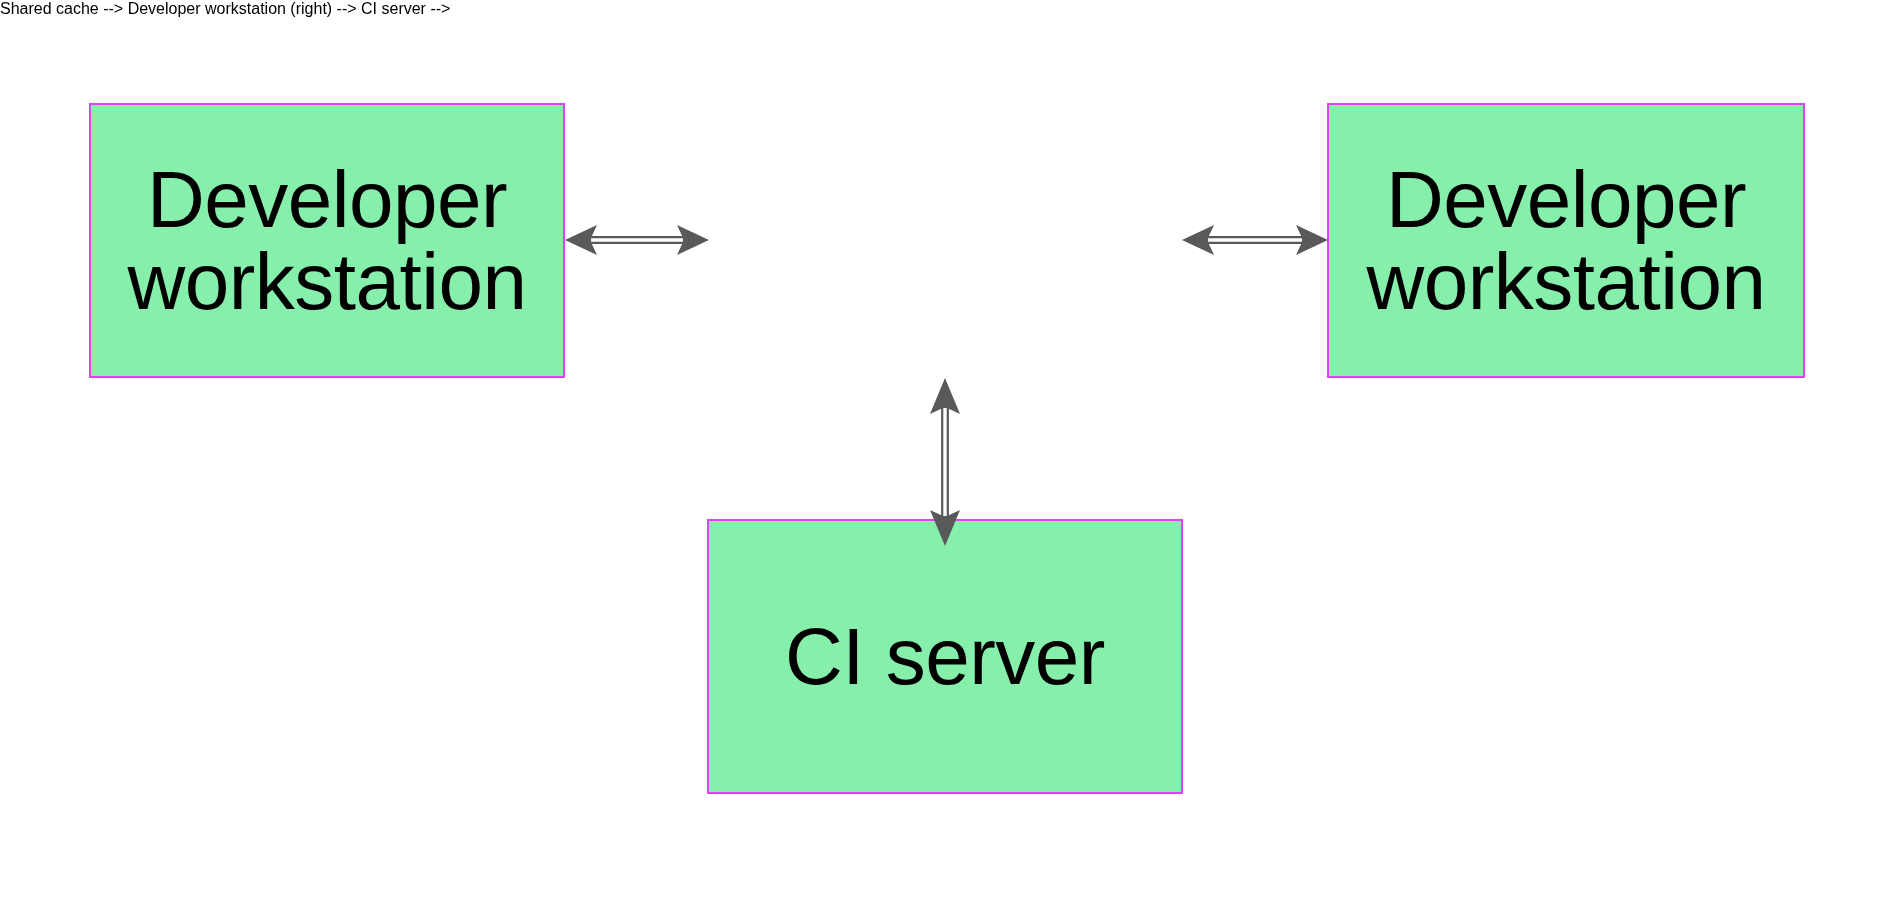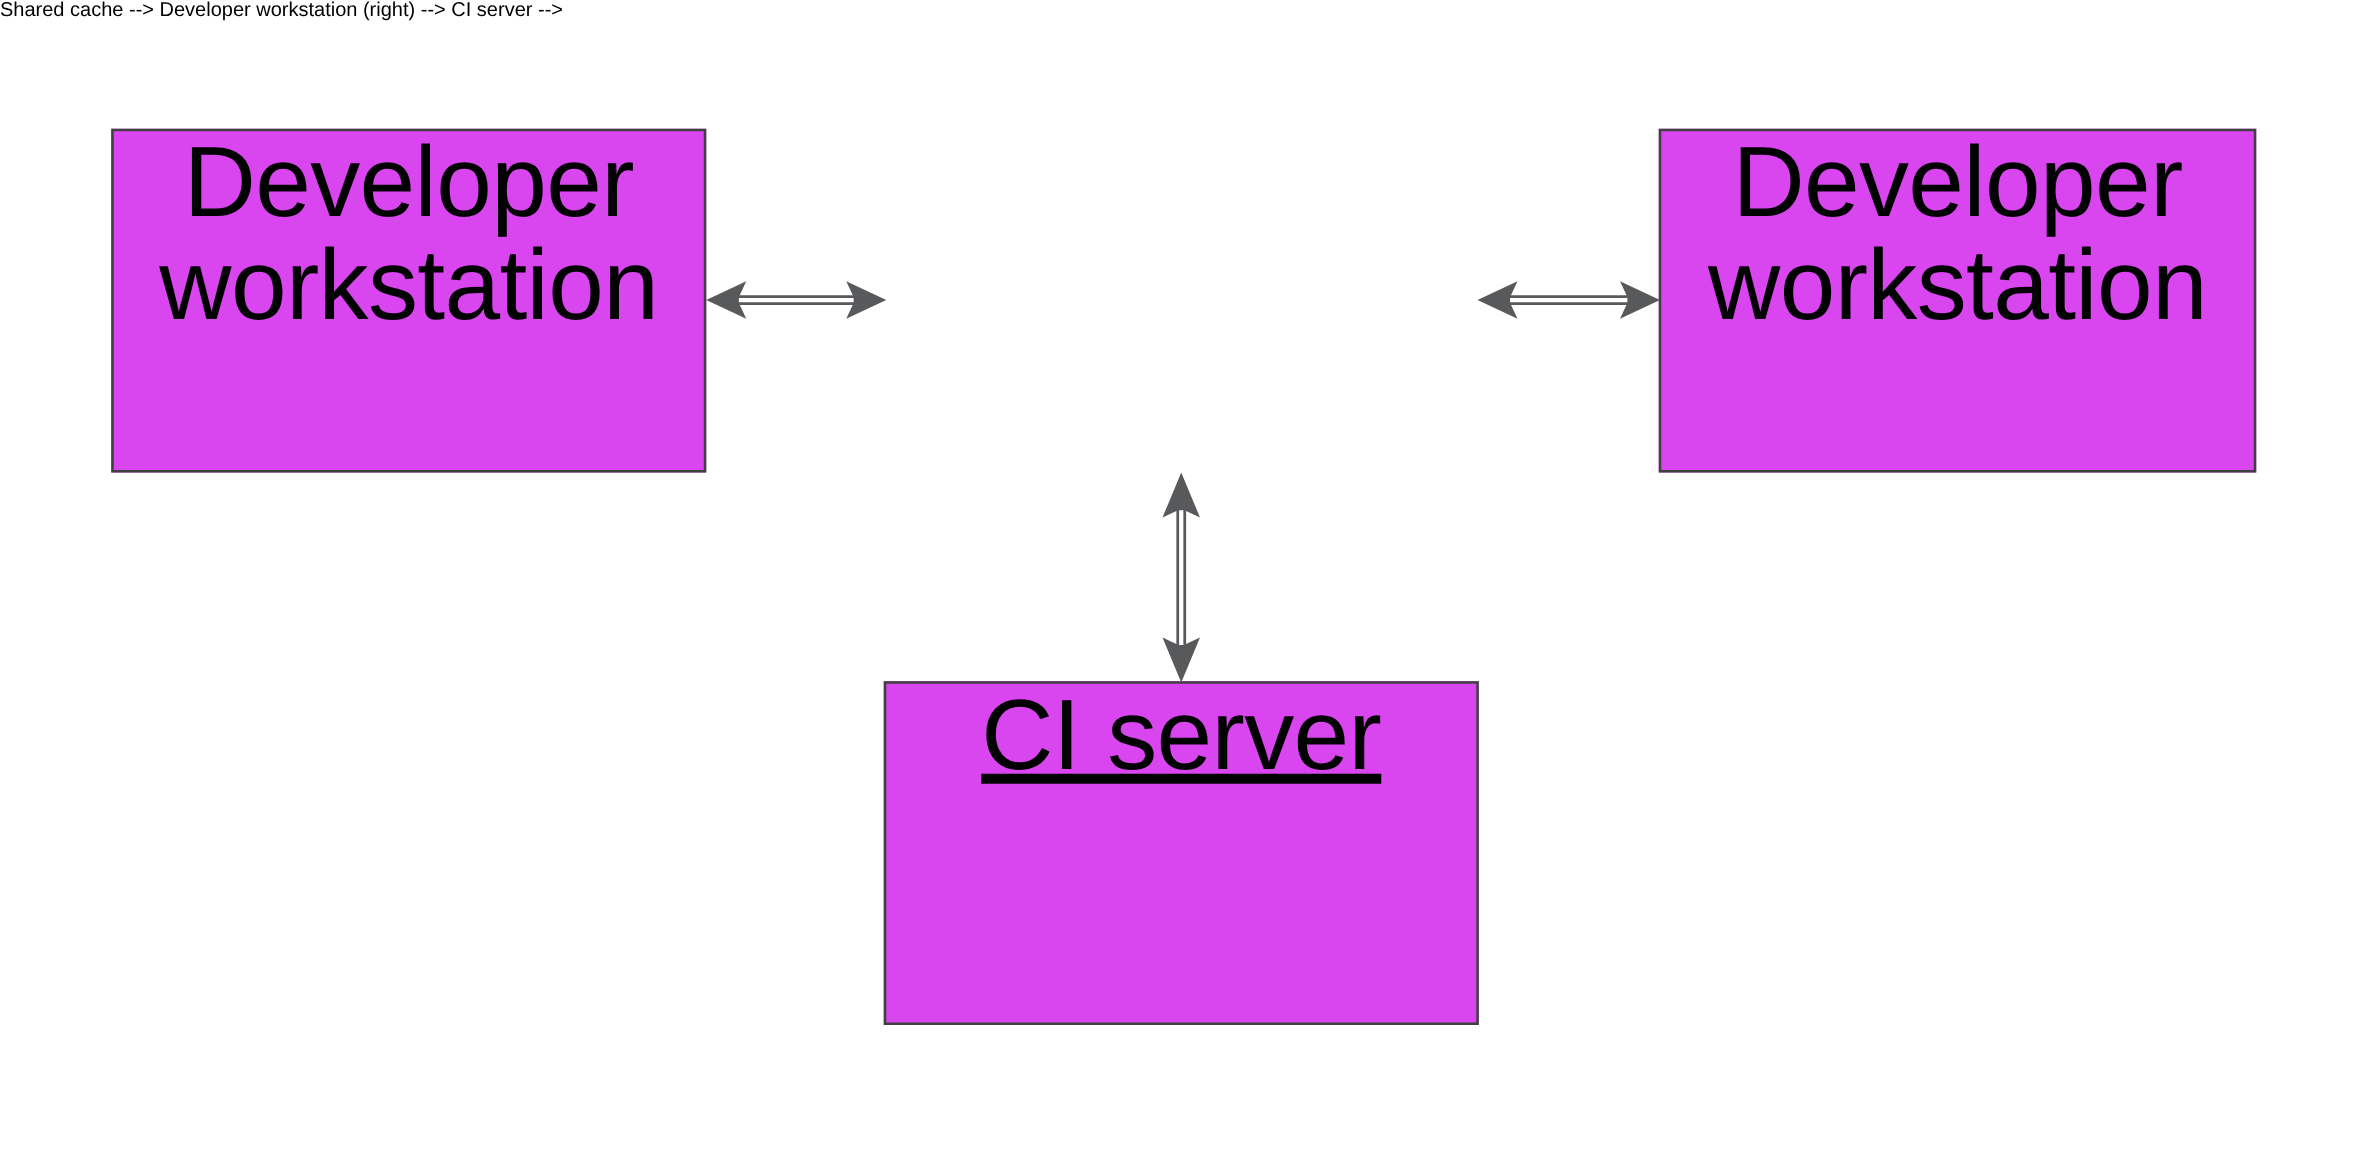--- a/index.html
+++ b/index.html
@@ -18,43 +18,43 @@
   #diagram-canvas {
     position: relative;
     width: 1900px;
     height: 922px;
     background: #ffffff;
   }
 
   .node-box {
     position: absolute;
     box-sizing: border-box;
-    background: #d946ef;
-    border: 2px solid #404040;
+    background: #86efac;
+    border: 2px solid #d946ef;
     display: flex;
-    align-items: flex-start;
+    align-items: center;
     justify-content: center;
     text-align: center;
   }
 
   .node-label {
     font-family: "Liberation Sans", sans-serif;
     font-size: 80px;
     line-height: 82px;
     color: #000000;
     letter-spacing: -0.5px;
     white-space: pre-line;
     width: 110%;
   }
 
   
   #node-dev-left  { left: 89px;   top: 103px; width: 476px; height: 275px; }
   #node-shared    { left: 707px;  top: 103px; width: 476px; height: 275px; }
   #node-dev-right { left: 1327px; top: 103px; width: 478px; height: 275px; }
-  #node-ci        { left: 707px;  top: 545px; width: 476px; height: 275px; text-decoration: underline; }
+  #node-ci        { left: 707px;  top: 519px; width: 476px; height: 275px; }
 
   .connector {
     position: absolute;
     overflow: visible;
   }
   #edge-left-shared  { left: 563px;  top: 216px; width: 148px; height: 48px; }
   #edge-shared-right { left: 1180px; top: 216px; width: 150px; height: 48px; }
   #edge-shared-ci    { left: 921px;  top: 376px; width: 48px;  height: 172px; }
 </style>
 </head>

